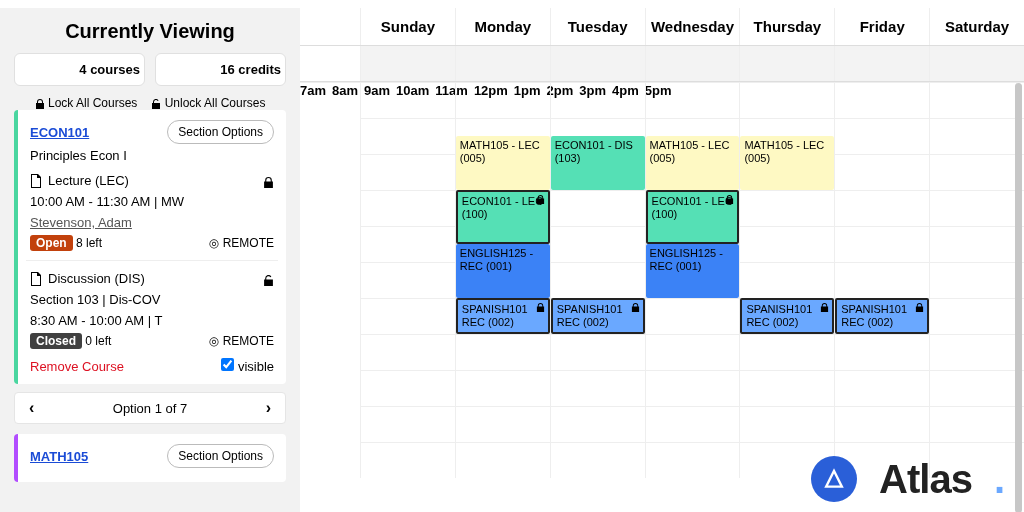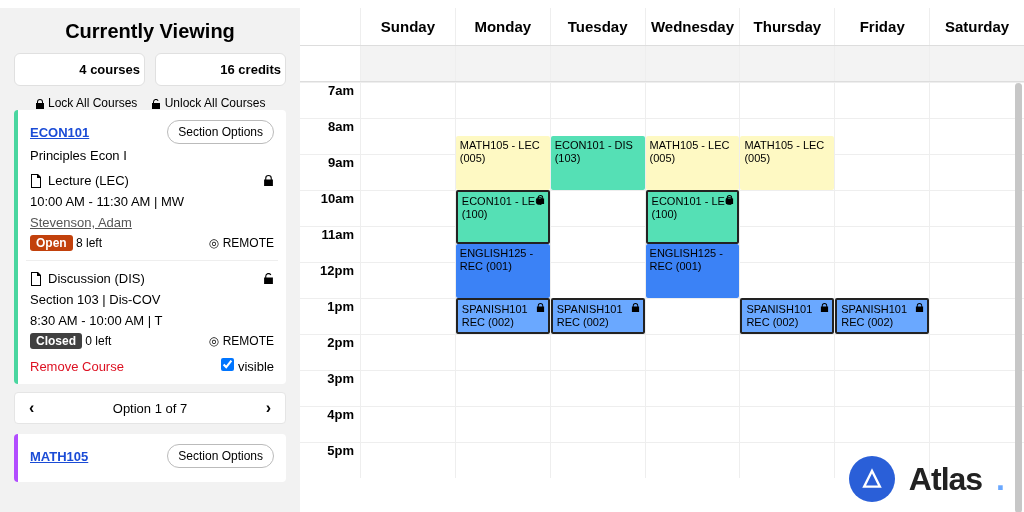--- a/index.html
+++ b/index.html
@@ -11,21 +11,21 @@
 .pill-row{display:flex;gap:10px;margin-bottom:10px}
 .pill{flex:1;background:#fff;border:1px solid #e0e0e0;border-radius:6px;padding:8px 4px;text-align:right;font-size:13px;font-weight:700}
 .lock-row{display:flex;justify-content:center;gap:14px;font-size:12px;}
 .lock-row span svg{vertical-align:-2px}
 .card{background:#fff;border-left:4px solid #4ad6a0;border-radius:4px;padding:10px 12px;font-size:13px;margin-bottom:6px;position:relative}
 .card2{border-left-color:#b24dff}
 .card-hd{display:flex;justify-content:space-between;align-items:center;margin-bottom:4px}
 .course-link{color:#1a4bd6;text-decoration:underline;font-weight:600;font-size:13px}
 .sec-btn{border:1px solid #bbb;border-radius:14px;background:#fff;padding:4px 10px;font-size:12px}
 .course-title{font-weight:400;margin-bottom:10px}
-.comp-row{display:flex;align-items:center;gap:6px;font-size:13px;margin-top:2px}
+.comp-row{display:flex;align-items:flex-end;gap:6px;font-size:13px;margin-top:2px}
 .comp-row svg{flex-shrink:0}
 .info-line{font-size:13px;margin-top:6px}
 .instructor{color:#555;text-decoration:underline}
 .status-row{display:flex;justify-content:space-between;align-items:center;margin-top:6px;font-size:12px}
 .badge{color:#fff;font-weight:700;border-radius:3px;padding:1px 6px;font-size:12px}
 .badge-open{background:#c2410c}
 .badge-closed{background:#404040}
 .remote{font-size:12px}
 .sec-div{height:1px;background:#eee;margin:10px -4px}
 .foot{display:flex;justify-content:space-between;align-items:center;margin-top:10px;font-size:13px}
@@ -33,32 +33,32 @@
 .pager{background:#fff;border:1px solid #e5e5e5;border-radius:4px;display:flex;align-items:center;justify-content:space-between;padding:6px 14px;margin-top:8px;font-size:13px}
 .chev{font-size:16px;font-weight:700}
 .cal{flex:1;position:relative;overflow:hidden}
 .cal-head{display:grid;grid-template-columns:60px repeat(7,1fr);border-bottom:1px solid #ddd}
 .cal-head div{padding:10px 4px;font-weight:700;font-size:15px;text-align:center;border-left:1px solid #eee}
 .cal-head div:first-child{border-left:none}
 .cal-allday{display:grid;grid-template-columns:60px repeat(7,1fr);height:36px;border-bottom:1px solid #ddd}
 .cal-allday div{background:#f3f3f3;border-left:1px solid #eee}
 .cal-allday div:first-child{background:#fff;border-left:none}
 .cal-body{position:relative;display:grid;grid-template-columns:60px repeat(7,1fr)}
-.time-col{display:flex;flex-direction:column}
+.time-col{display:flex;flex-direction:row}
 .time-col div{height:36px;text-align:right;padding-right:6px;font-size:13px;font-weight:600;border-top:1px solid #eee}
 .day-col{position:relative;border-left:1px solid #eee}
 .hour-line{height:36px;border-top:1px solid #eee}
 .ev{position:absolute;left:0;right:0;border:2px solid #222;border-radius:2px;padding:3px 4px;font-size:11px;line-height:1.15;overflow:hidden}
 .ev.nolock{border:none}
 .ev .lk{position:absolute;right:3px;top:3px}
 .c-purple{background:#fef9c3}
 .c-teal{background:#55e0b5}
 .c-yellow{background:#3b82f6}
 .c-blue{background:#6aa8ff}
-.watermark{position:absolute;right:20px;bottom:10px;display:flex;align-items:center;gap:14px;font-size:32px;font-weight:800;color:#222;letter-spacing:-1px}
+.watermark{position:absolute;right:20px;bottom:10px;display:flex;align-items:center;gap:22px;font-size:40px;font-weight:800;color:#222;letter-spacing:-1px}
 .watermark .dot{color:#6aa8ff}
 .wm-badge{width:46px;height:46px;border-radius:50%;background:#2a5fd8;display:flex;align-items:center;justify-content:center}
 .wm-badge svg{fill:#fff}
 .scrollbar{position:absolute;right:2px;top:75px;width:7px;height:430px;background:#c7c7c7;border-radius:4px}
 </style>
 </head>
 <body>
 
 <div class="top-gap"></div>
 <div class="main">

